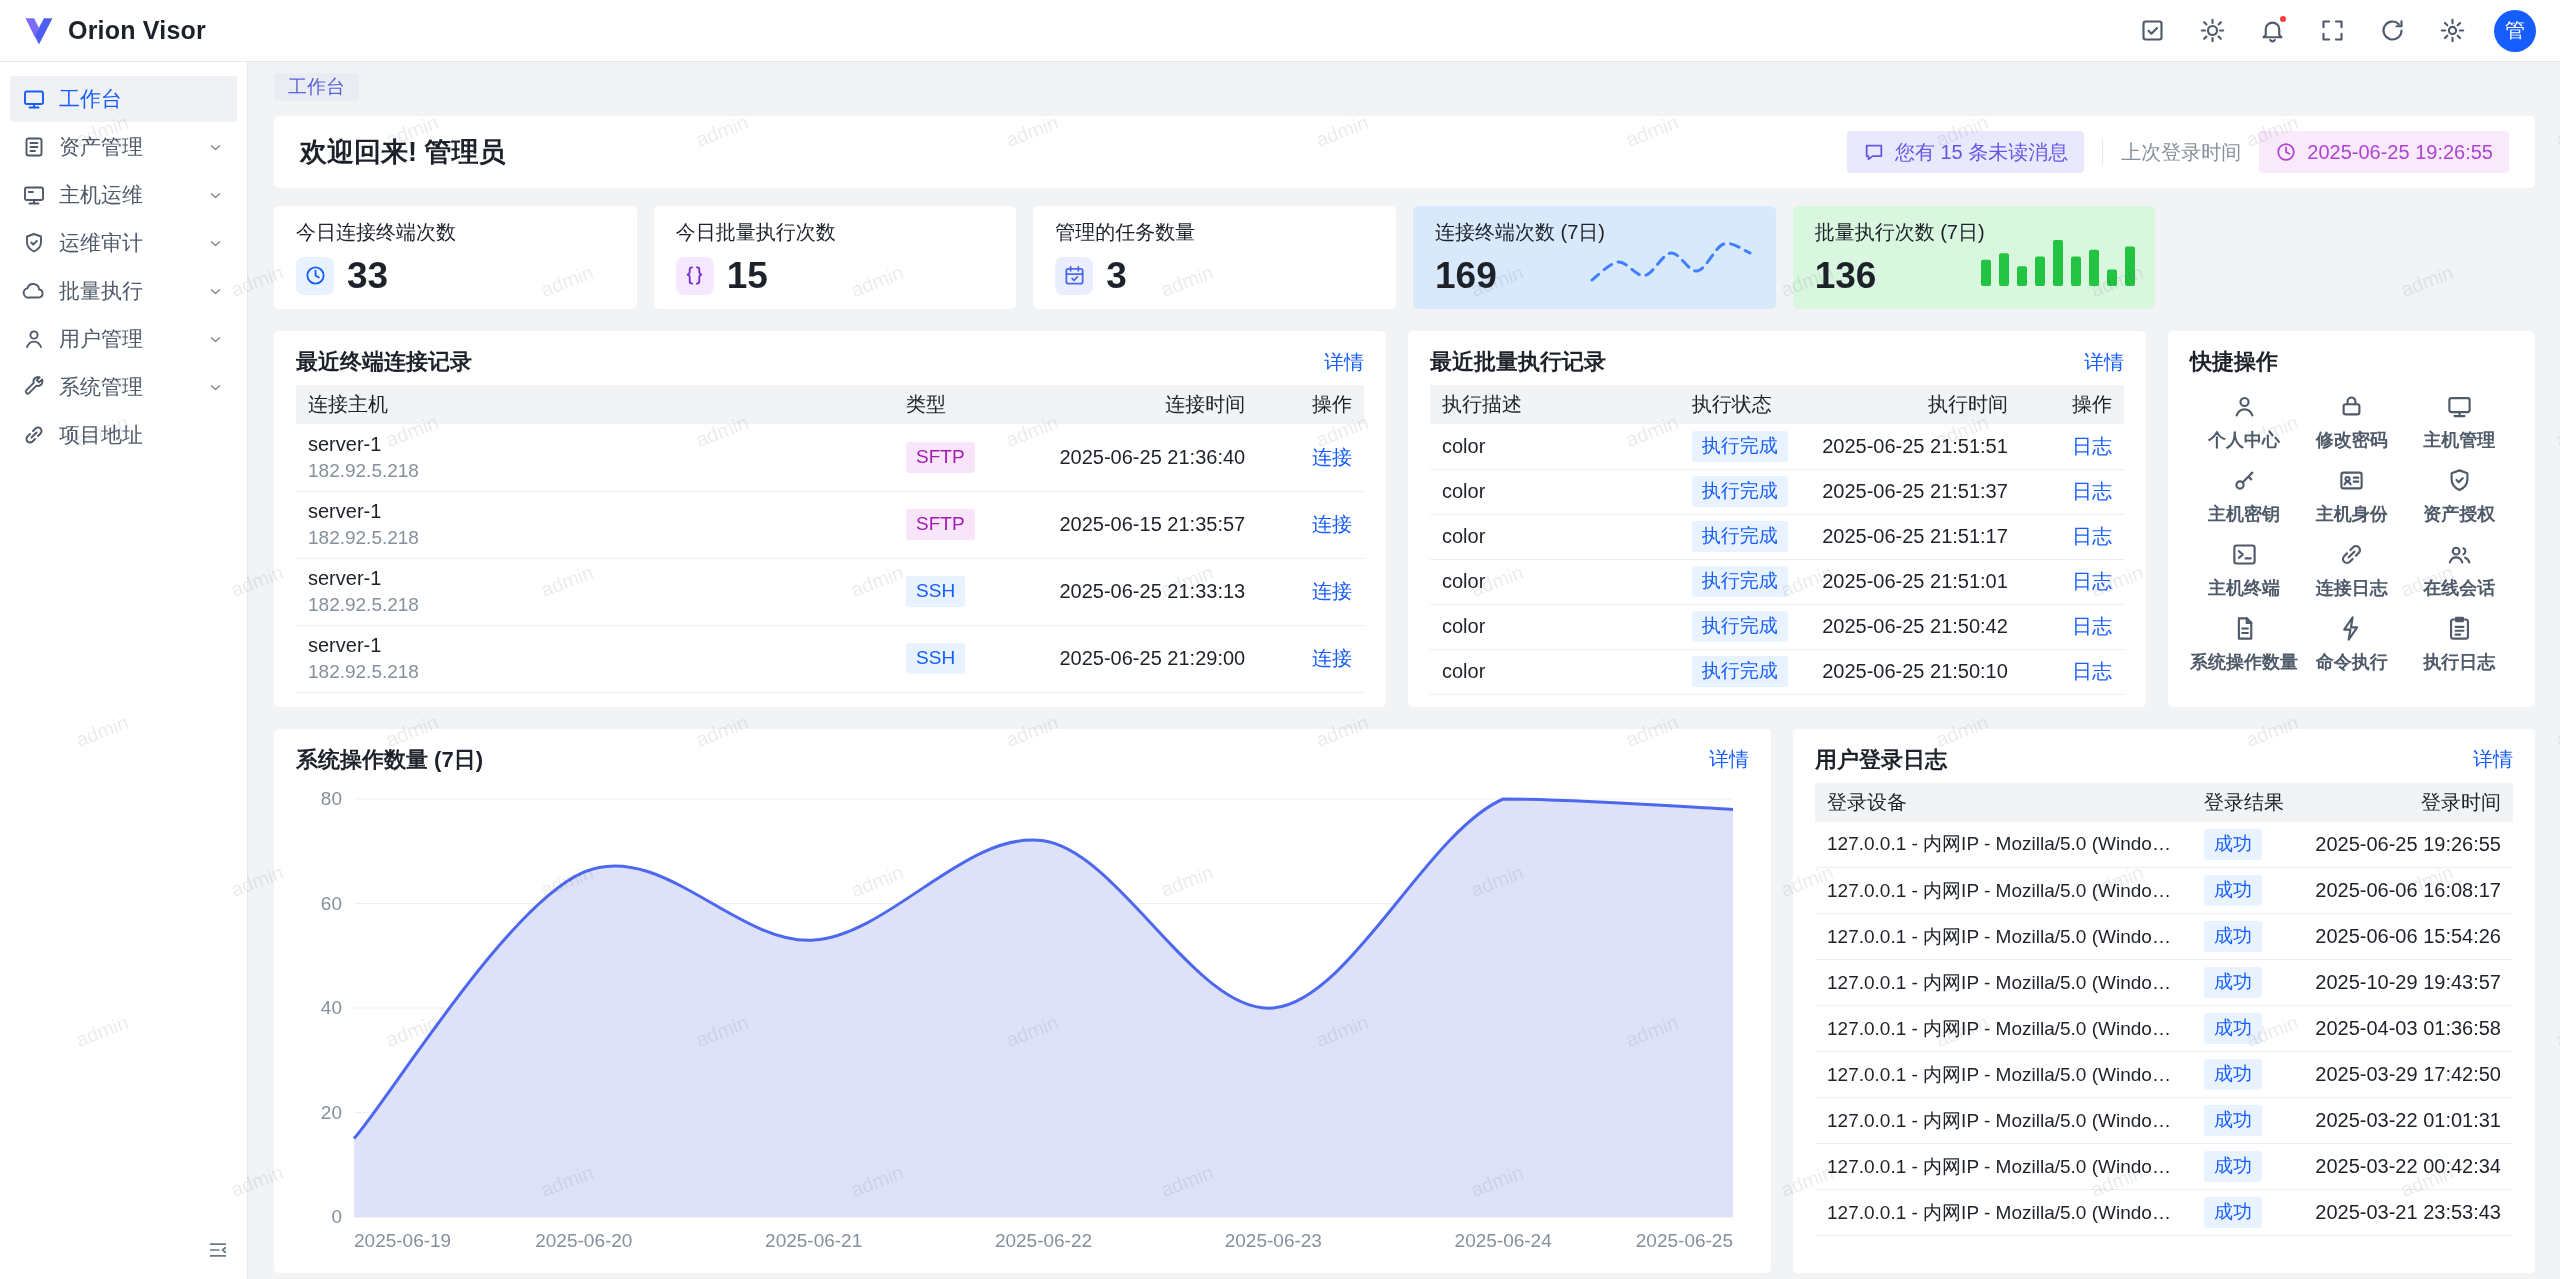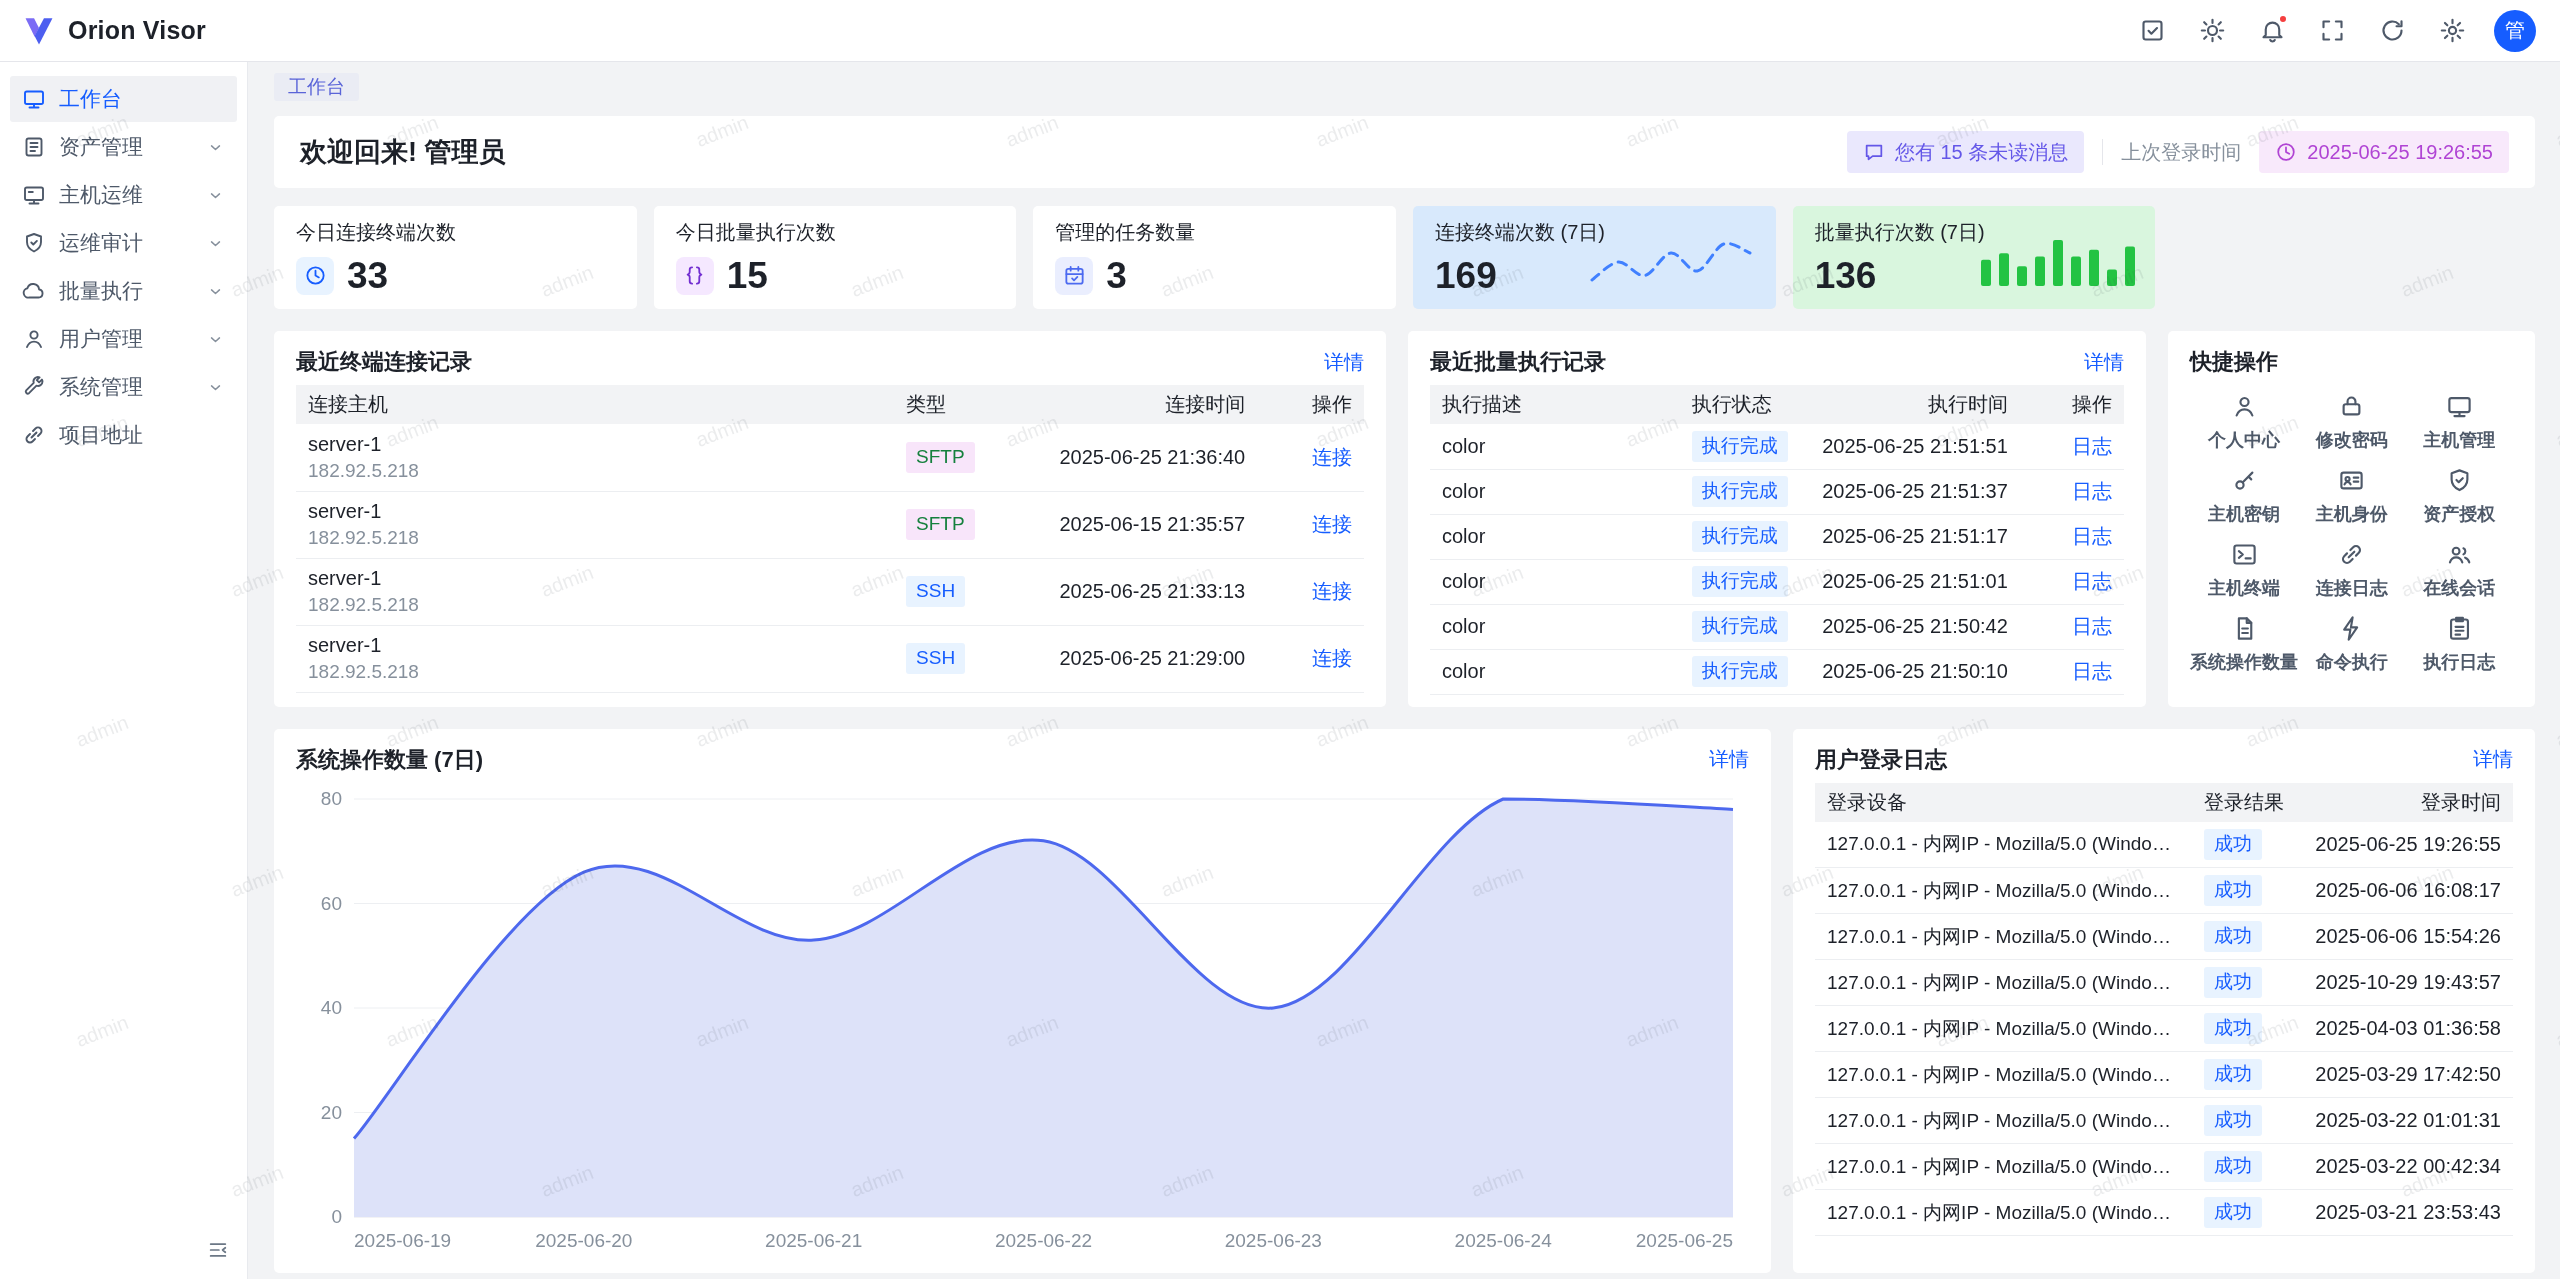--- a/index.html
+++ b/index.html
@@ -88,21 +88,21 @@
   th { background:#f2f3f5; font-weight:500; font-size:20px; color:#1d2129; height:39px; padding:0 12px; text-align:left; white-space:nowrap; }
   td { font-size:20px; color:#1d2129; padding:0 12px; border-bottom:1px solid #eceef1; white-space:nowrap; }
   th.r, td.r { text-align:right; }
   .conn-table td { height:67px; }
   .exec-table td { height:45px; }
   .login-table td { height:46px; }
   .host-name { font-size:20px; }
   .host-ip { color:#86909c; font-size:19px; margin-top:4px; }
   .device { overflow:hidden; text-overflow:ellipsis; font-size:19px; }
   .tag { display:inline-block; padding:3px 10px; border-radius:3px; font-size:19px; line-height:1.3; }
-  .tag.sftp { background:#f8e5fa; color:#15803d; }
+  .tag.sftp { background:#f8e5fa; color:#a21caf; }
   .tag.ssh, .tag.blue { background:#e8f3ff; color:#165dff; }
   a.op-link { color:#165dff; font-size:20px; text-decoration:none; cursor:pointer; }
 
   
   .qa-grid { display:grid; grid-template-columns:repeat(3,1fr); margin-top:4px;font-weight:bold; }
   .qa-item { height:74px; display:flex; flex-direction:column; align-items:center; justify-content:center;
     gap:8px; cursor:pointer; color:#4e5969; }
   .qa-ic { width:27px; height:27px; display:inline-flex; }
   .qa-label { font-size:18px; color:#4e5969; white-space:nowrap; }
 

